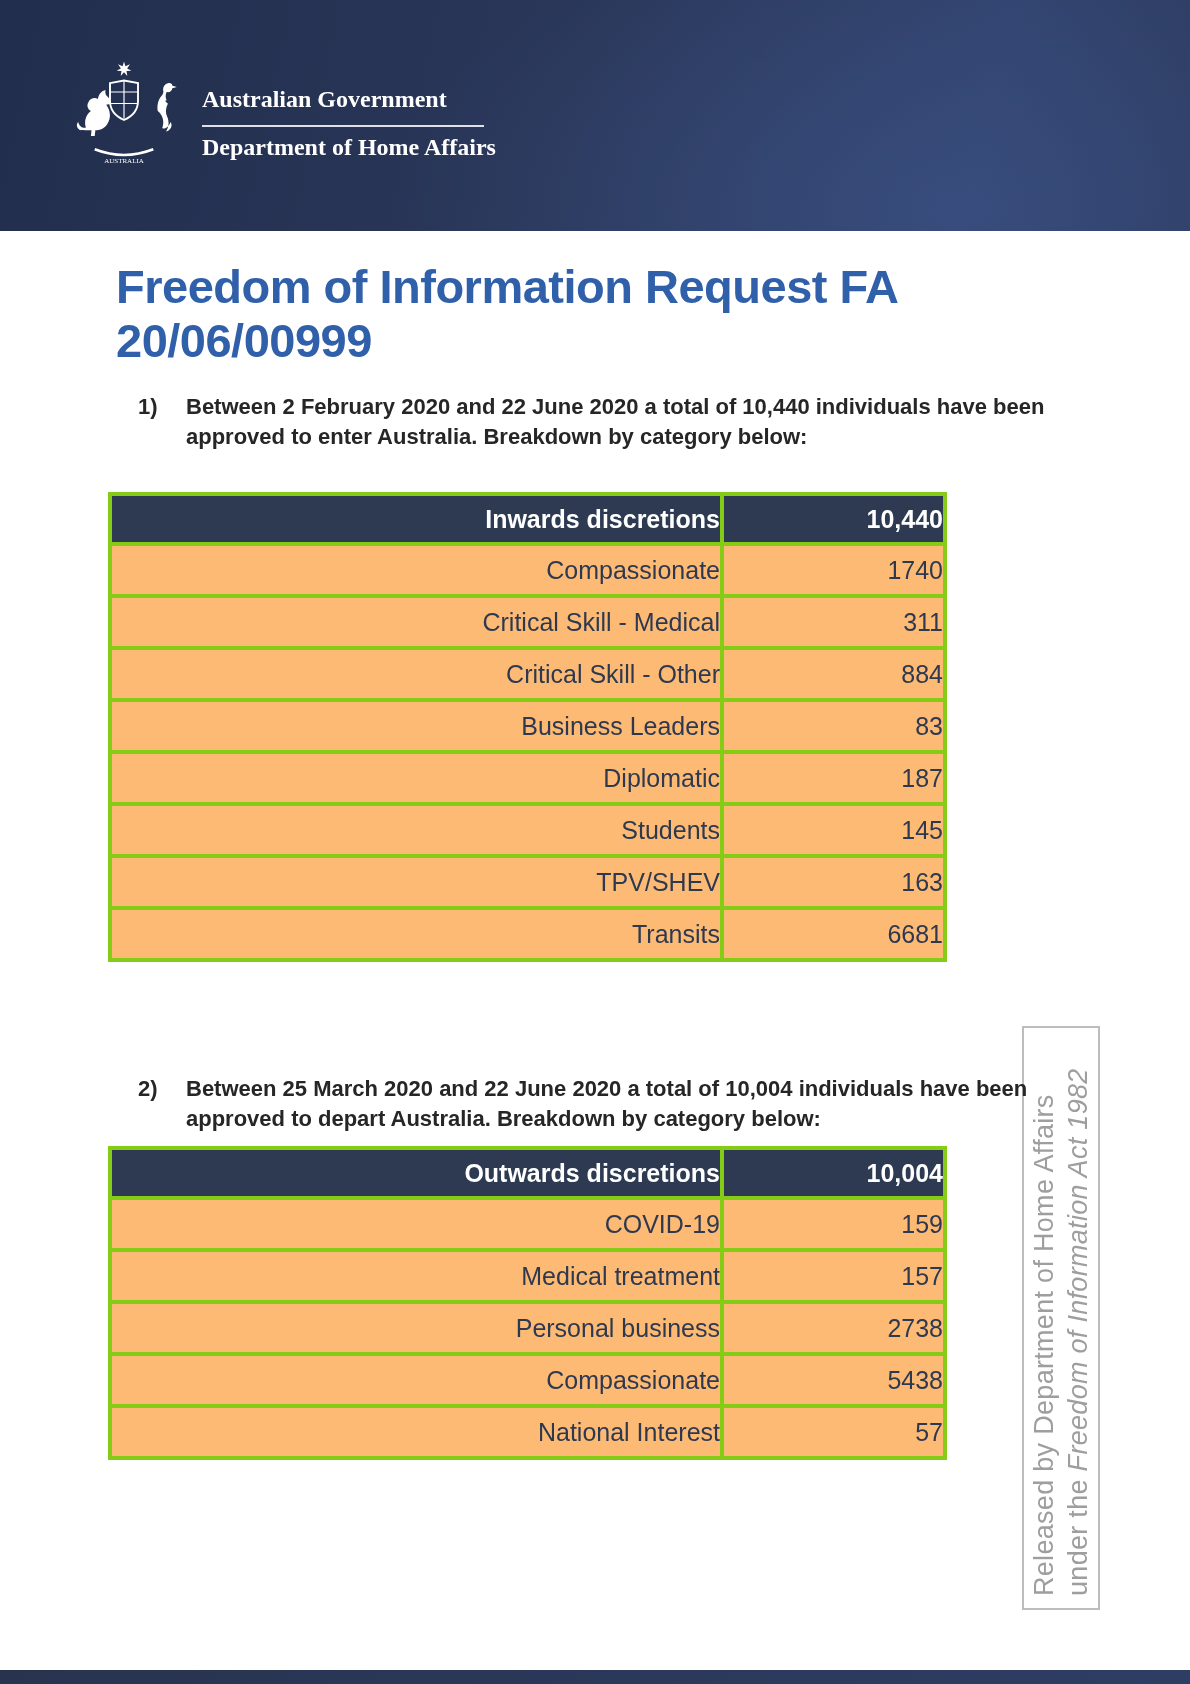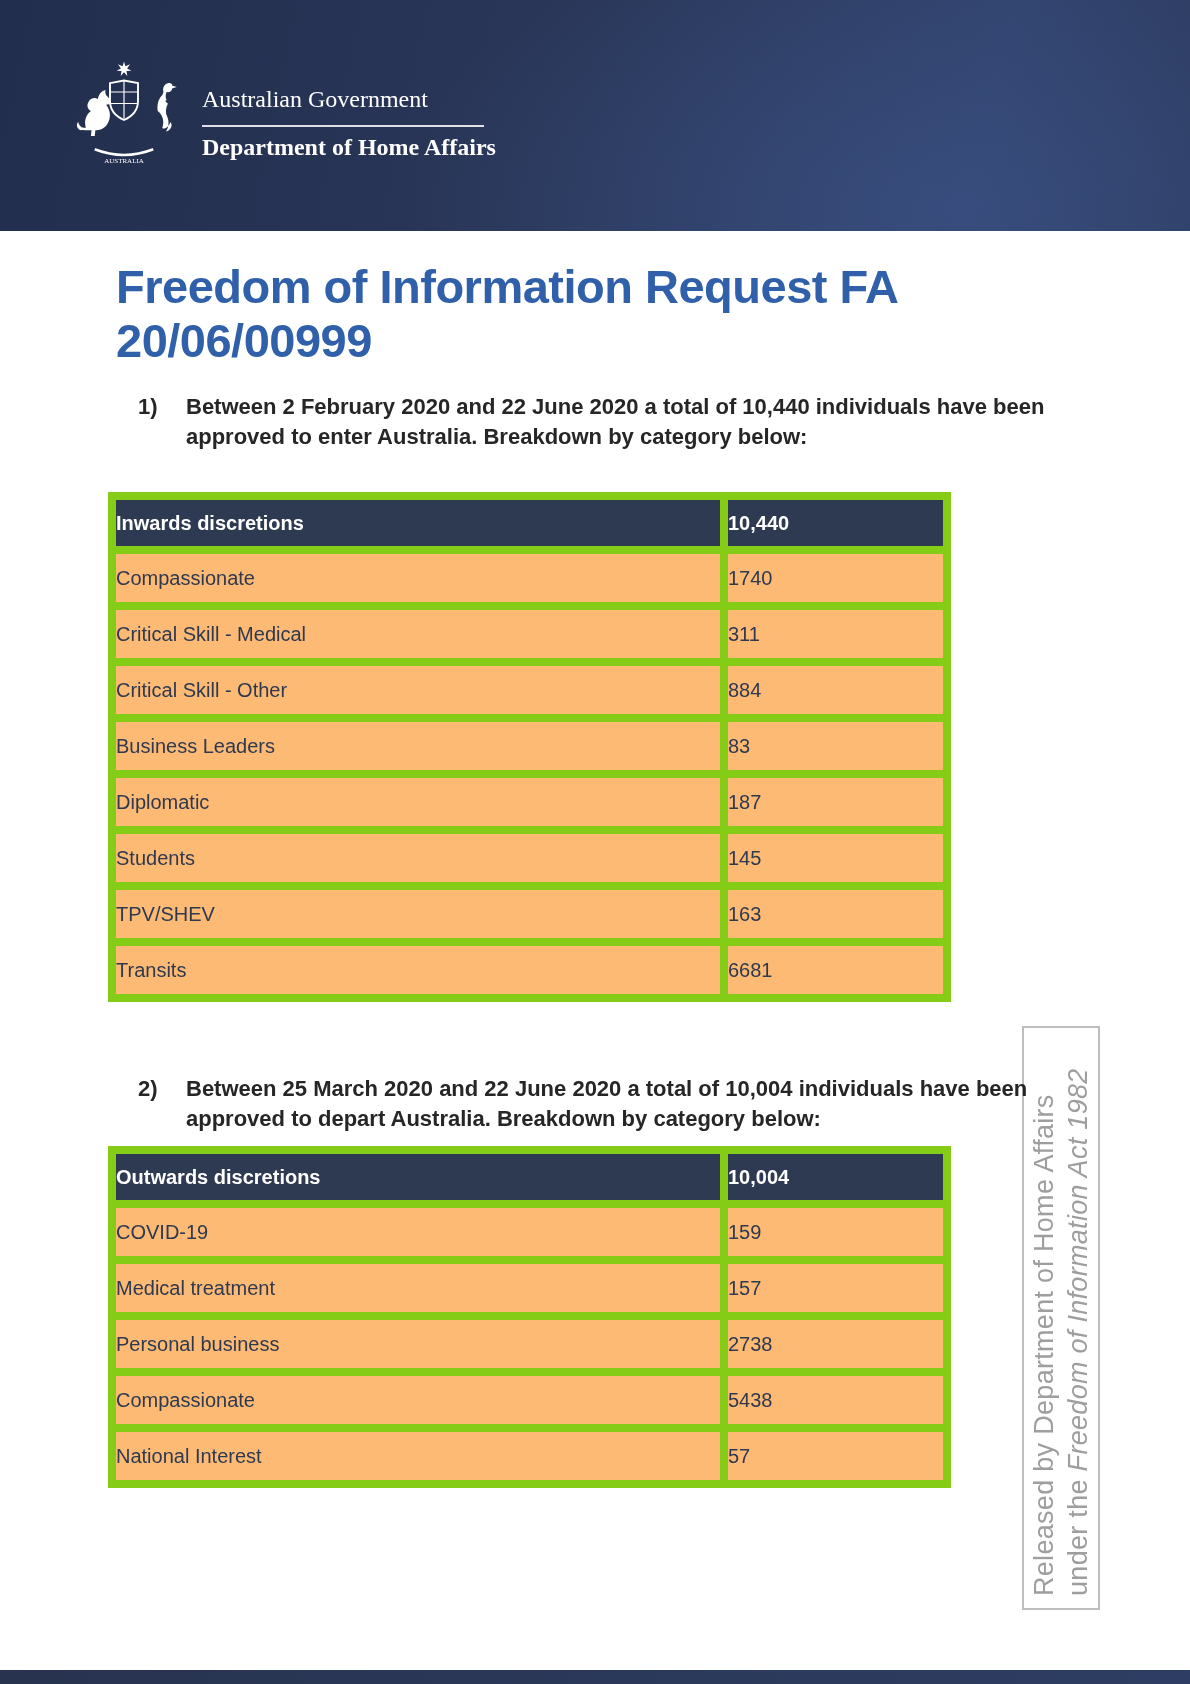--- a/index.html
+++ b/index.html
@@ -11,21 +11,21 @@
   
   .banner{
     position:absolute;left:0;top:0;width:1190px;height:231px;
     background:
       radial-gradient(ellipse 900px 480px at 80% 90%, rgba(62,86,140,.55) 0%, rgba(62,86,140,0) 62%),
       linear-gradient(102deg,#222e4d 0%,#2a3759 48%,#31426c 82%,#2c3a5e 100%);
   }
   .crest{position:absolute;left:54px;top:48px;width:140px;height:130px;}
   .gov-name{
     position:absolute;left:202px;top:86px;color:#ffffff;
-    font-family:"Liberation Serif", serif;font-weight:normal;font-size:24px;
+    font-family:"Liberation Serif", serif;font-weight:bold;font-size:24px;
   }
   .gov-rule{position:absolute;left:202px;top:125px;width:282px;height:2px;background:rgba(255,255,255,.85);}
   .dept-name{
     position:absolute;left:202px;top:134px;color:#ffffff;
     font-family:"Liberation Serif", serif;font-weight:bold;font-size:24px;
   }
 
   
   .page-title{
     position:absolute;left:104px;top:248px;width:900px;
@@ -40,22 +40,22 @@
   .para1{top:392px;}
   .para2{top:1074px;z-index:3;}
 
   
   .ftable{position:absolute;left:108px;width:835px;border-collapse:collapse;table-layout:fixed;}
   .t1{top:492px;}
   .t2{top:1146px;}
   .ftable col.c1{width:612px;}
   .ftable col.c2{width:223px;}
   .ftable th,.ftable td{
-    border:8px solid #84cc16;text-align:left;vertical-align:middle;
-    font-size:20px;padding:0;
+    border:4px solid #84cc16;text-align:right;vertical-align:middle;
+    font-size:25px;padding:0;
   }
   .ftable th{background:#2d3a52;color:#ffffff;font-weight:bold;height:46px;}
   .ftable td{color:#2e3950;font-weight:normal;height:48px;background:#fdba74;}
 
   
   .stamp{
     position:absolute;left:1022px;top:1026px;width:74px;height:580px;
     border:2px solid #bdbdbd;z-index:2;background:transparent;
   }
   .stamp-rot{

